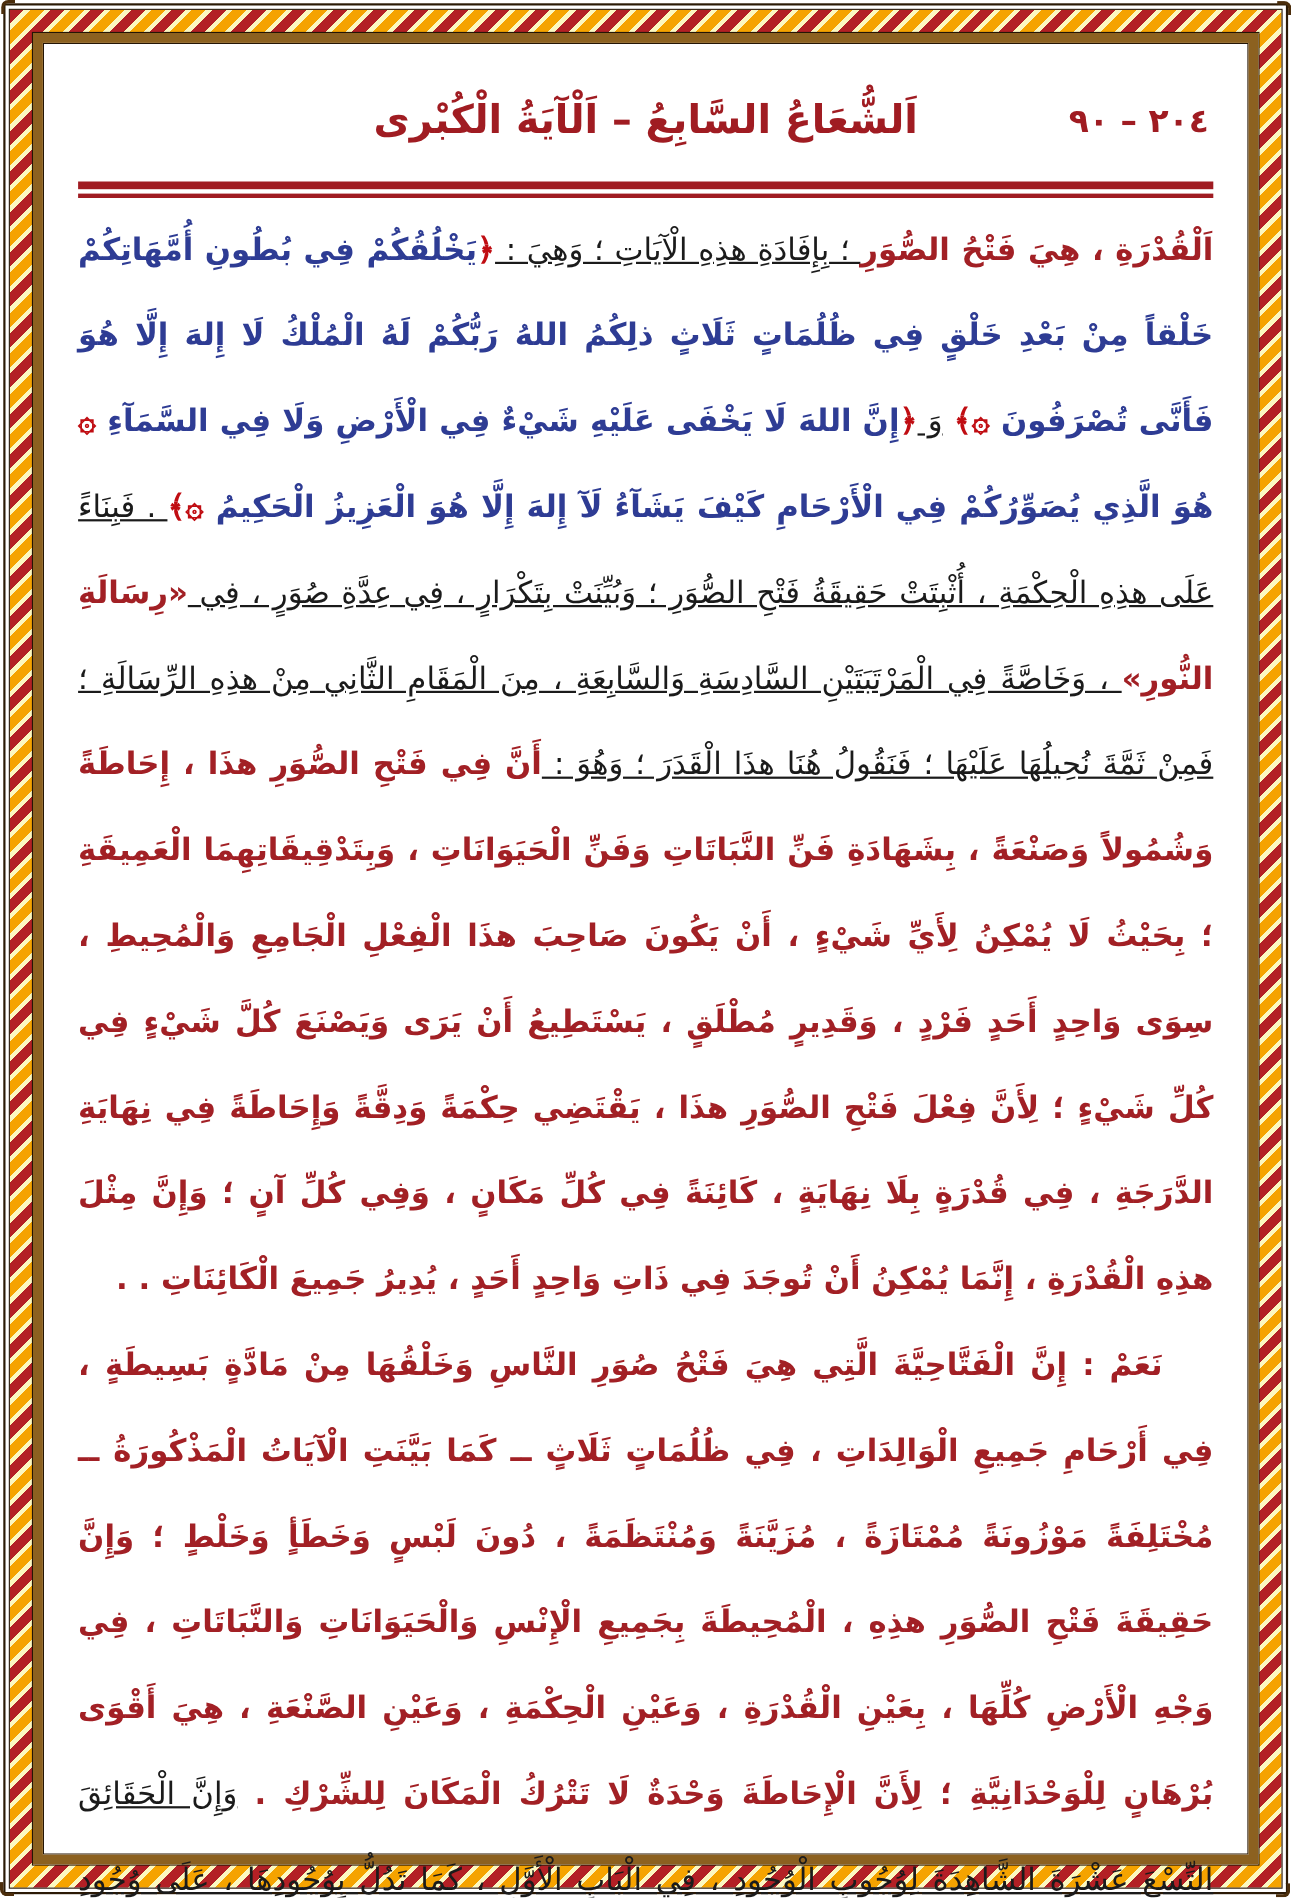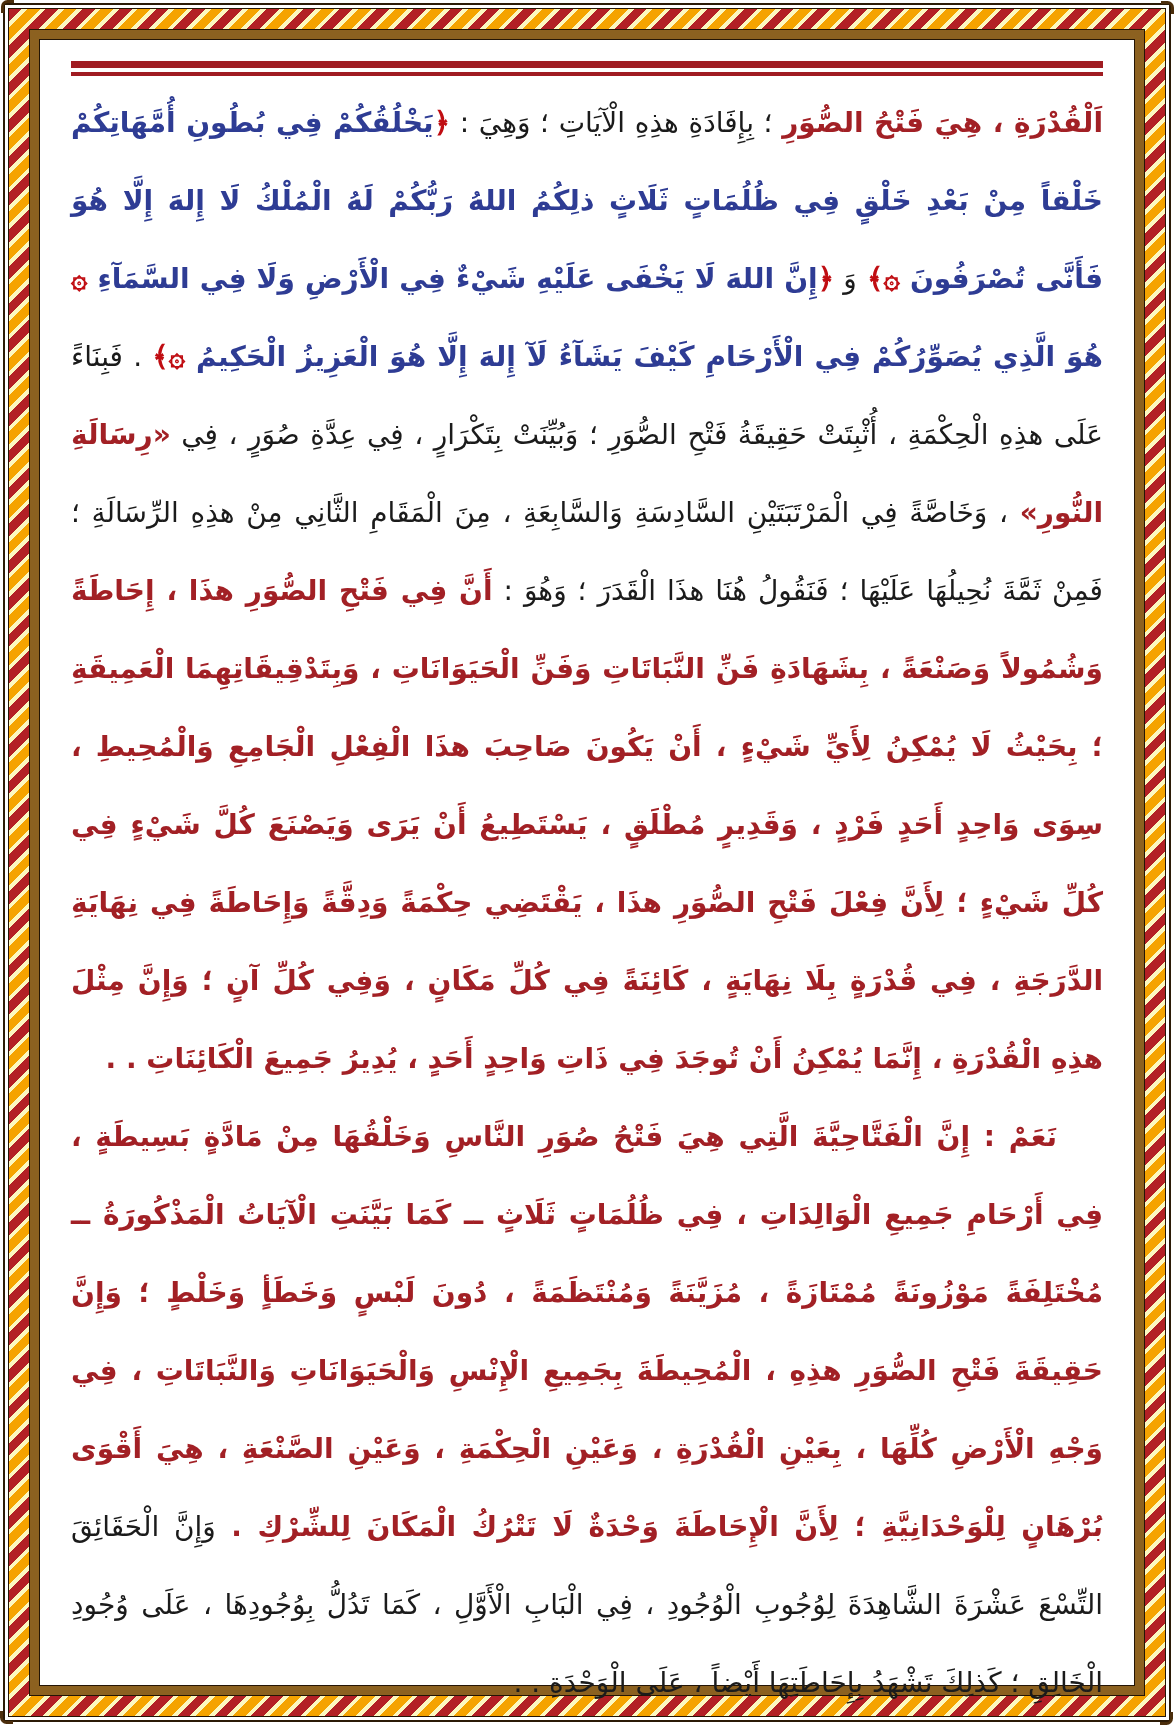--- a/index.html
+++ b/index.html
@@ -56,21 +56,21 @@
   
   .doc-body{
     margin-top:8px;
     font-size:28px;line-height:78px;
     text-align:justify;color:var(--text-black);
   }
   .doc-body p{margin:0;}
   .doc-body p.indent{text-indent:46px;}
   .seg-red{color:var(--body-red);font-weight:bold;margin-top:25px;}
   .seg-blue{color:var(--quran-blue);font-weight:bold;}
-  .seg-black{color:var(--text-black);font-weight:normal;}
+  .seg-black{color:var(--text-black);font-weight:normal;text-decoration:underline;}
   .seg-orn{color:var(--ornament-red);font-weight:bold;}
 </style>
 </head>
 <body>
 
 <div class="frame-outer-line"></div>
 <div class="frame-chain"></div>
 <div class="frame-inner"></div>
 <div class="corner-hook hook-tl">
     <span></span>
@@ -79,20 +79,24 @@
     <span></span>
   </div>
 <div class="corner-hook hook-br">
     <span></span>
   </div>
 <div class="corner-hook hook-bl">
     <span></span>
   </div>
 
 <div class="content">
+  <div class="page-header">
+    <div class="page-title">اَلشُّعَاعُ السَّابِعُ – اَلْآيَةُ الْكُبْرى</div>
+    <div class="page-numbers">٢٠٤ – ٩٠</div>
+  </div>
   <div class="rule-thick"></div>
   <div class="rule-thin"></div>
 
   <div class="doc-body">
       <p><span class="seg-red">اَلْقُدْرَةِ ، هِيَ فَتْحُ الصُّوَرِ</span><span class="seg-black"> ؛ بِإِفَادَةِ هذِهِ الْآيَاتِ ؛ وَهِيَ : </span><span class="seg-orn">﴿</span><span class="seg-blue">يَخْلُقُكُمْ فِي بُطُونِ أُمَّهَاتِكُمْ خَلْقاً مِنْ بَعْدِ خَلْقٍ فِي ظُلُمَاتٍ ثَلَاثٍ ذلِكُمُ اللهُ رَبُّكُمْ لَهُ الْمُلْكُ لَا إِلهَ إِلَّا هُوَ فَأَنَّى تُصْرَفُونَ</span><span class="seg-orn"> ۞﴾ </span><span class="seg-black">وَ </span><span class="seg-orn">﴿</span><span class="seg-blue">إِنَّ اللهَ لَا يَخْفَى عَلَيْهِ شَيْءٌ فِي الْأَرْضِ وَلَا فِي السَّمَآءِ </span><span class="seg-orn">۞</span><span class="seg-blue"> هُوَ الَّذِي يُصَوِّرُكُمْ فِي الْأَرْحَامِ كَيْفَ يَشَآءُ لَآ إِلهَ إِلَّا هُوَ الْعَزِيزُ الْحَكِيمُ </span><span class="seg-orn">۞﴾</span><span class="seg-black"> . فَبِنَاءً عَلَى هذِهِ الْحِكْمَةِ ، أُثْبِتَتْ حَقِيقَةُ فَتْحِ الصُّوَرِ ؛ وَبُيِّنَتْ بِتَكْرَارٍ ، فِي عِدَّةِ صُوَرٍ ، فِي </span><span class="seg-red">«رِسَالَةِ النُّورِ»</span><span class="seg-black"> ، وَخَاصَّةً فِي الْمَرْتَبَتَيْنِ السَّادِسَةِ وَالسَّابِعَةِ ، مِنَ الْمَقَامِ الثَّانِي مِنْ هذِهِ الرِّسَالَةِ ؛ فَمِنْ ثَمَّةَ نُحِيلُهَا عَلَيْهَا ؛ فَنَقُولُ هُنَا هذَا الْقَدَرَ ؛ وَهُوَ : </span><span class="seg-red">أَنَّ فِي فَتْحِ الصُّوَرِ هذَا ، إِحَاطَةً وَشُمُولاً وَصَنْعَةً ، بِشَهَادَةِ فَنِّ النَّبَاتَاتِ وَفَنِّ الْحَيَوَانَاتِ ، وَبِتَدْقِيقَاتِهِمَا الْعَمِيقَةِ ؛ بِحَيْثُ لَا يُمْكِنُ لِأَيِّ شَيْءٍ ، أَنْ يَكُونَ صَاحِبَ هذَا الْفِعْلِ الْجَامِعِ وَالْمُحِيطِ ، سِوَى وَاحِدٍ أَحَدٍ فَرْدٍ ، وَقَدِيرٍ مُطْلَقٍ ، يَسْتَطِيعُ أَنْ يَرَى وَيَصْنَعَ كُلَّ شَيْءٍ فِي كُلِّ شَيْءٍ ؛ لِأَنَّ فِعْلَ فَتْحِ الصُّوَرِ هذَا ، يَقْتَضِي حِكْمَةً وَدِقَّةً وَإِحَاطَةً فِي نِهَايَةِ الدَّرَجَةِ ، فِي قُدْرَةٍ بِلَا نِهَايَةٍ ، كَائِنَةً فِي كُلِّ مَكَانٍ ، وَفِي كُلِّ آنٍ ؛ وَإِنَّ مِثْلَ هذِهِ الْقُدْرَةِ ، إِنَّمَا يُمْكِنُ أَنْ تُوجَدَ فِي ذَاتِ وَاحِدٍ أَحَدٍ ، يُدِيرُ جَمِيعَ الْكَائِنَاتِ . .</span></p>
       <p class="indent"><span class="seg-red">نَعَمْ : إِنَّ الْفَتَّاحِيَّةَ الَّتِي هِيَ فَتْحُ صُوَرِ النَّاسِ وَخَلْقُهَا مِنْ مَادَّةٍ بَسِيطَةٍ ، فِي أَرْحَامِ جَمِيعِ الْوَالِدَاتِ ، فِي ظُلُمَاتٍ ثَلَاثٍ ــ كَمَا بَيَّنَتِ الْآيَاتُ الْمَذْكُورَةُ ــ مُخْتَلِفَةً مَوْزُونَةً مُمْتَازَةً ، مُزَيَّنَةً وَمُنْتَظَمَةً ، دُونَ لَبْسٍ وَخَطَأٍ وَخَلْطٍ ؛ وَإِنَّ حَقِيقَةَ فَتْحِ الصُّوَرِ هذِهِ ، الْمُحِيطَةَ بِجَمِيعِ الْإِنْسِ وَالْحَيَوَانَاتِ وَالنَّبَاتَاتِ ، فِي وَجْهِ الْأَرْضِ كُلِّهَا ، بِعَيْنِ الْقُدْرَةِ ، وَعَيْنِ الْحِكْمَةِ ، وَعَيْنِ الصَّنْعَةِ ، هِيَ أَقْوَى بُرْهَانٍ لِلْوَحْدَانِيَّةِ ؛ لِأَنَّ الْإِحَاطَةَ وَحْدَةٌ لَا تَتْرُكُ الْمَكَانَ لِلشِّرْكِ . </span><span class="seg-black">وَإِنَّ الْحَقَائِقَ التِّسْعَ عَشْرَةَ الشَّاهِدَةَ لِوُجُوبِ الْوُجُودِ ، فِي الْبَابِ الْأَوَّلِ ، كَمَا تَدُلُّ بِوُجُودِهَا ، عَلَى وُجُودِ الْخَالِقِ ؛ كَذلِكَ تَشْهَدُ بِإِحَاطَتِهَا أَيْضاً ، عَلَى الْوَحْدَةِ . .</span></p>
     </div>
 </div>
 
 </body></html>

